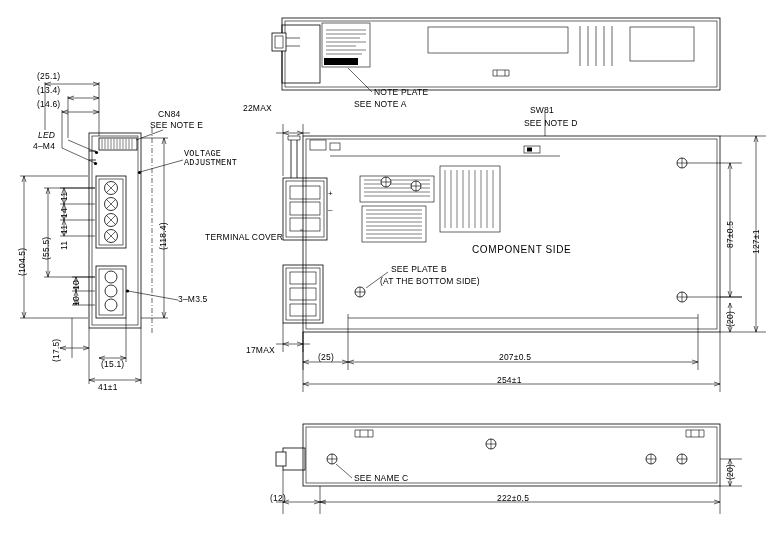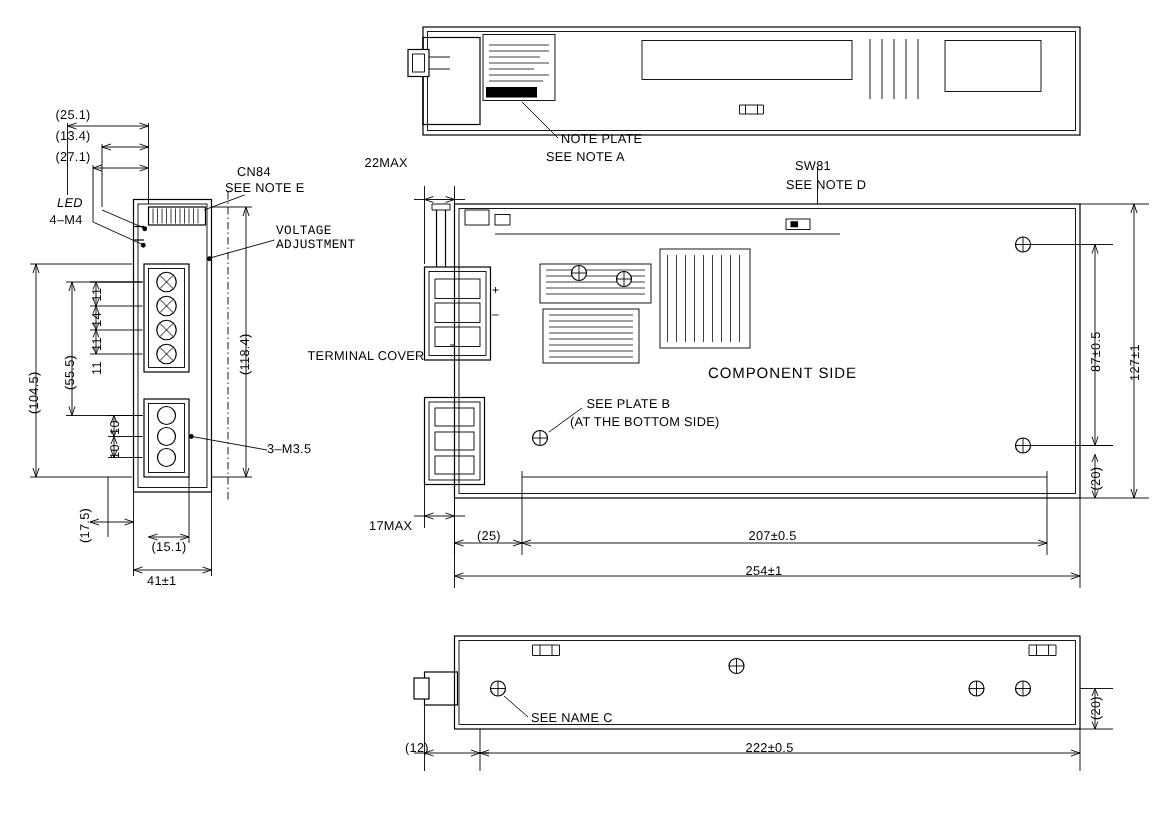--- a/index.html
+++ b/index.html
@@ -338,21 +338,21 @@
   <line class="thin" x1="720" y1="459" x2="742" y2="459"></line>
   <line class="thin" x1="720" y1="486" x2="742" y2="486"></line>
   <line class="thin" x1="730" y1="459" x2="730" y2="486"></line>
   <path class="thin" d="M730 459 l-2 5 M730 459 l2 5 M730 486 l-2 -5 M730 486 l2 -5"></path>
 
   <line class="dash" x1="303" y1="230" x2="300" y2="230"></line>
 </svg>
 
 <div class="lbl" style="left:37px;top:72px;">(25.1)</div>
 <div class="lbl" style="left:37px;top:86px;">(13.4)</div>
-<div class="lbl" style="left:37px;top:100px;">(27.1)</div>
+<div class="lbl" style="left:37px;top:100px;">(14.6)</div>
 <div class="lbl" style="left:38px;top:131px;font-style:italic;">LED</div>
 <div class="lbl" style="left:33px;top:142px;">4–M4</div>
 <div class="lbl" style="left:158px;top:110px;">CN84</div>
 <div class="lbl" style="left:150px;top:121px;">SEE NOTE E</div>
 <div class="lbl" style="left:184px;top:150px;font-family:Liberation Mono, monospace;">VOLTAGE<br>ADJUSTMENT</div>
 <div class="lbl v" style="left:18px;top:276px;">(104.5)</div>
 <div class="lbl v" style="left:42px;top:260px;">(55.5)</div>
 <div class="lbl v" style="left:60px;top:201px;">11</div>
 <div class="lbl v" style="left:60px;top:218px;">14</div>
 <div class="lbl v" style="left:60px;top:234px;">11</div>
@@ -366,21 +366,21 @@
 <div class="lbl" style="left:98px;top:383px;">41±1</div>
 
 <div class="lbl" style="left:243px;top:104px;">22MAX</div>
 <div class="lbl" style="left:205px;top:233px;">TERMINAL COVER</div>
 <div class="lbl" style="left:246px;top:346px;">17MAX</div>
 <div class="lbl" style="left:318px;top:353px;">(25)</div>
 <div class="lbl" style="left:499px;top:353px;">207±0.5</div>
 <div class="lbl" style="left:497px;top:376px;">254±1</div>
 
 <div class="lbl" style="left:374px;top:88px;">NOTE PLATE</div>
-<div class="lbl" style="left:364px;top:100px;">SEE NOTE A</div>
+<div class="lbl" style="left:354px;top:100px;">SEE NOTE A</div>
 <div class="lbl" style="left:530px;top:106px;">SW81</div>
 <div class="lbl" style="left:524px;top:119px;">SEE NOTE D</div>
 <div class="lbl" style="left:472px;top:245px;font-size:10px;letter-spacing:0.6px;">COMPONENT SIDE</div>
 <div class="lbl" style="left:391px;top:265px;">SEE PLATE B</div>
 <div class="lbl" style="left:380px;top:277px;">(AT THE BOTTOM SIDE)</div>
 <div class="lbl v" style="left:726px;top:248px;">87±0.5</div>
 <div class="lbl v" style="left:752px;top:254px;">127±1</div>
 <div class="lbl v" style="left:726px;top:327px;">(20)</div>
 
 <div class="lbl" style="left:354px;top:474px;">SEE NAME C</div>

